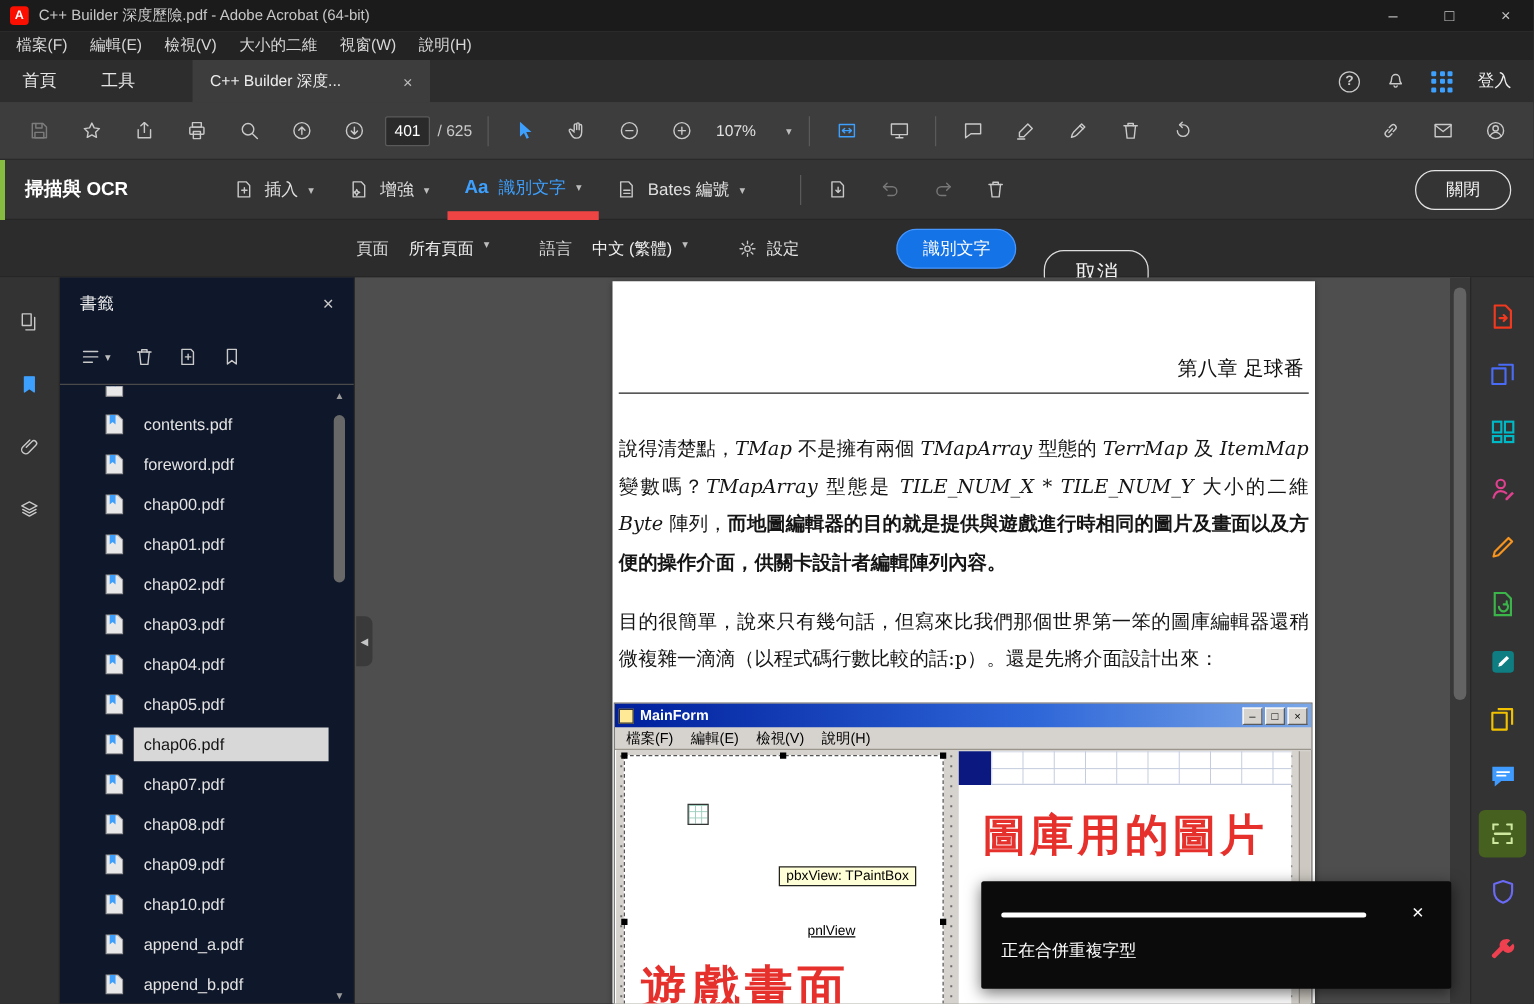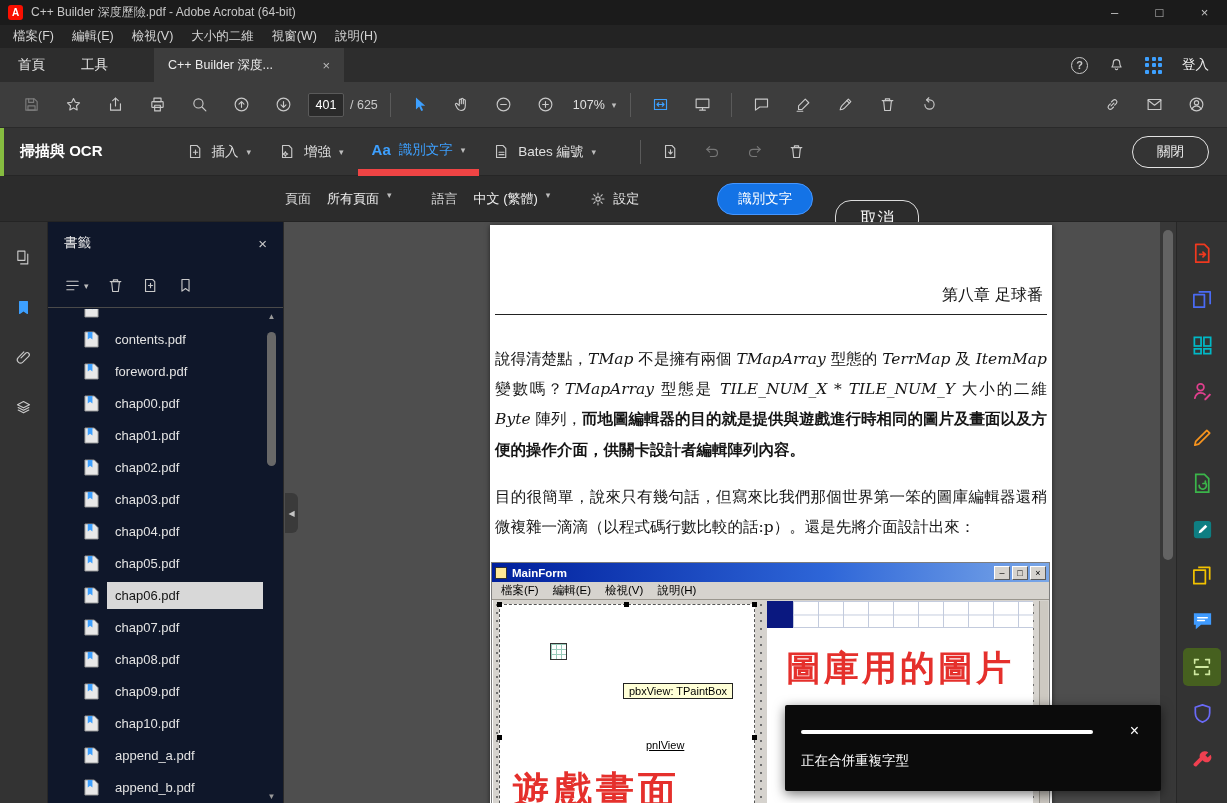--- a/index.html
+++ b/index.html
@@ -47,21 +47,21 @@
   
   .toolbar{position:absolute;top:82px;left:0;right:0;height:46px;background:#3d3d3d;
     border-bottom:1px solid #2a2a2a;display:flex;align-items:center;padding:0 10px;}
   .tbtn{width:36px;height:34px;display:flex;align-items:center;justify-content:center;
     border-radius:3px;margin:0 3px;}
   .tb-divider{width:1px;height:24px;background:#5a5a5a;margin:0 8px;}
   .page-box{display:flex;align-items:center;gap:6px;margin:0 4px;}
   .page-input{width:36px;height:24px;background:#2a2a2a;border:1px solid #5a5a5a;
     color:#fff;text-align:center;font-size:12.5px;border-radius:2px;font-family:inherit;}
   .page-total{color:#c9c9c9;font-size:12.5px;}
-  .zoom-box{display:flex;align-items:center;gap:7px;margin:0 6px;color:#e0e0e0;font-size:12.5px;}
+  .zoom-box{display:flex;align-items:center;gap:24px;margin:0 6px;color:#e0e0e0;font-size:12.5px;}
   .toolbar-right{margin-left:auto;display:flex;align-items:center;}
 
   
   .ocrbar{position:absolute;top:128px;left:0;right:0;height:48px;background:#343434;
     border-bottom:1px solid #262626;display:flex;align-items:center;}
   .ocr-accent{position:absolute;left:0;top:0;width:4px;height:48px;background:#86bc40;}
   .ocr-title{font-size:15px;font-weight:bold;color:#fff;margin-left:20px;margin-right:70px;}
   .ocr-btn{height:48px;display:flex;align-items:center;gap:8px;padding:0 14px;
     color:#e0e0e0;font-size:13.5px;}
   .ocr-btn.active{color:#3da0ff;border-bottom:7px solid #ef4444;padding-top:3px;}
@@ -141,21 +141,21 @@
   .mf-menu{height:18px;display:flex;align-items:center;padding-left:2px;background:#d6d3ce;
     border-bottom:1px solid #9a968e;}
   .mf-menu span{padding:0 7px;color:#000;font-size:11.5px;}
   .mf-client{position:absolute;top:38px;left:1px;right:1px;bottom:0;background:#d6d3ce;
     background-image:radial-gradient(#6f6f6f 0.9px, transparent 1px);background-size:8px 8px;}
   .mf-left-panel{position:absolute;left:6px;top:3px;width:256px;height:270px;background:#fff;
     border:1px dashed #555;}
   .hdl{position:absolute;width:5px;height:5px;background:#000;}
   .mf-glyph{position:absolute;left:50px;top:38px;width:17px;height:17px;background:#fff;
     border:1px solid #333;background-image:linear-gradient(#9cb 1px,transparent 1px),linear-gradient(90deg,#9cb 1px,transparent 1px);background-size:5px 5px;}
-  .mf-pbx{position:absolute;left:123px;top:78px;background:#ffffd7;border:1px solid #222;
+  .mf-pbx{position:absolute;left:123px;top:88px;background:#ffffd7;border:1px solid #222;
     font-size:11px;color:#000;padding:1px 5px;white-space:nowrap;}
   .mf-pnl{position:absolute;left:146px;top:134px;font-size:11px;color:#000;text-decoration:underline;}
   .mf-game{position:absolute;left:12px;top:160px;font-size:38px;font-weight:bold;color:#e5302c;
     letter-spacing:4px;white-space:nowrap;}
   .mf-right{position:absolute;left:274px;top:0;width:266px;height:215px;background:#fff;}
   .mf-navy{position:absolute;left:0;top:0;width:26px;height:27px;background:#0a1880;}
   .mf-grid{position:absolute;left:26px;top:0;right:0;height:27px;background:#fff;
     background-image:linear-gradient(#c3cbdd 1px,transparent 1px),linear-gradient(90deg,#c3cbdd 1px,transparent 1px);
     background-size:25px 13.5px;border-bottom:1px solid #c3cbdd;}
   .mf-gallery{position:absolute;left:0;right:0;top:44px;text-align:center;font-size:35px;

